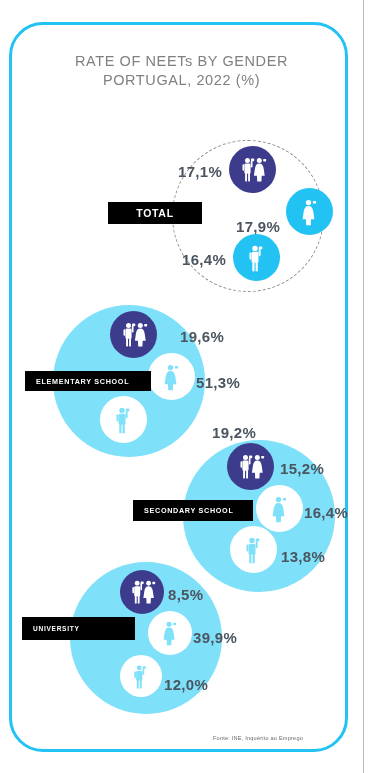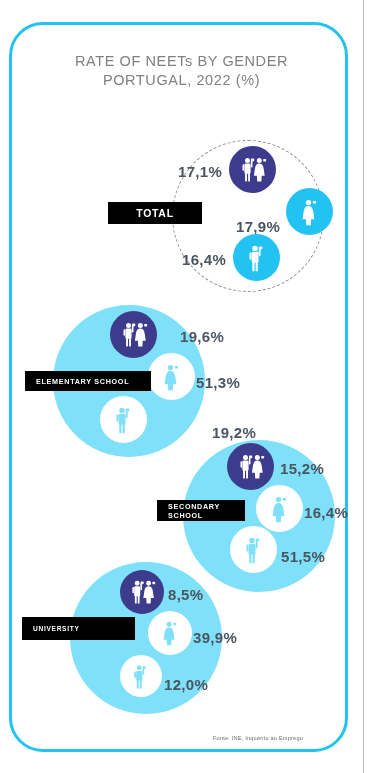--- a/index.html
+++ b/index.html
@@ -294,23 +294,23 @@
             <rect x="7.6" y="8.8" width="6.9" height="11.0" rx="1.4"></rect>
             <rect x="8.3" y="19.3" width="2.2" height="9.0"></rect>
             <rect x="11.6" y="19.3" width="2.2" height="9.0"></rect>
             <rect x="5.5" y="9.4" width="1.9" height="7.2" rx="0.9"></rect>
             <rect x="14.7" y="5.6" width="1.9" height="7.6" rx="0.9"></rect>
             <rect x="14.9" y="3.6" width="3.4" height="2.7" rx="0.7"></rect>
           </g>
         </svg>
       </span>
     </div>
-    <div class="pct right" style="left:281px; top:548px; width:44px;">51,5%</div>
-
-    <div class="label-bar left" style="left:133px; top:500px; width:88px; height:21px; font-size:7.2px;margin-left:24px;">
+    <div class="pct right" style="left:281px; top:548px; width:44px;">13,8%</div>
+
+    <div class="label-bar left" style="left:133px; top:500px; width:120px; height:21px; font-size:7.2px;">
       <span>SECONDARY SCHOOL</span>
     </div>
   </div>
 
   <div class="group">
     <div class="bigcircle filled" style="left:70px; top:562px; width:152px; height:152px;"></div>
 
     <div class="bubble navy" style="left:120px; top:570px; width:44px; height:44px;">
       <span>
         <svg width="29" height="29" viewBox="0 0 30 30">

